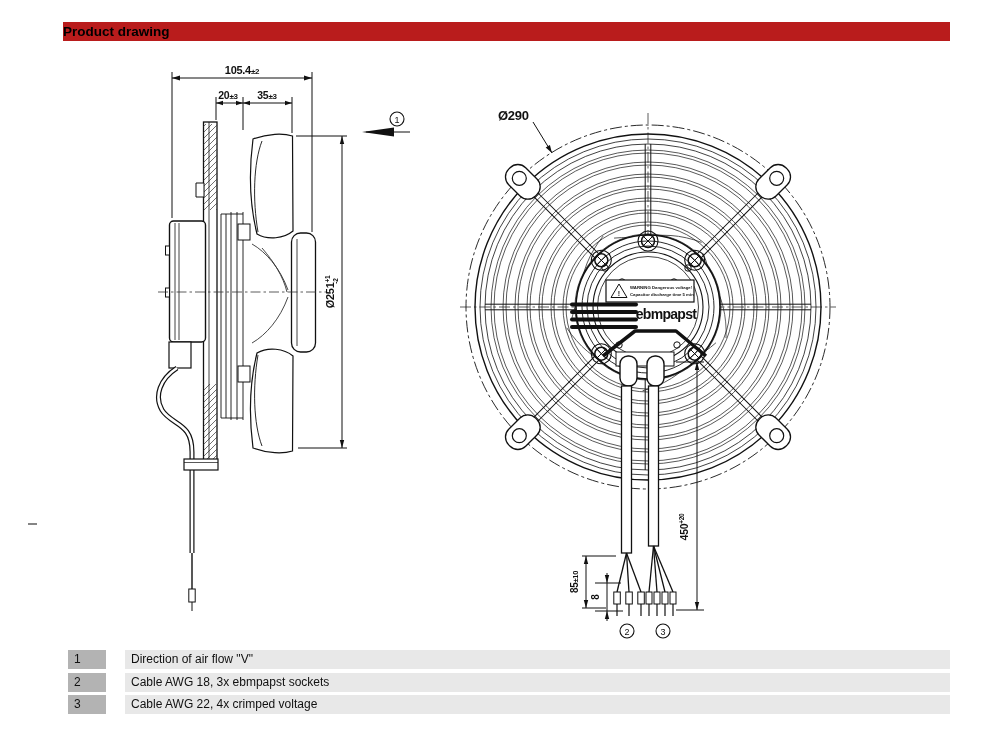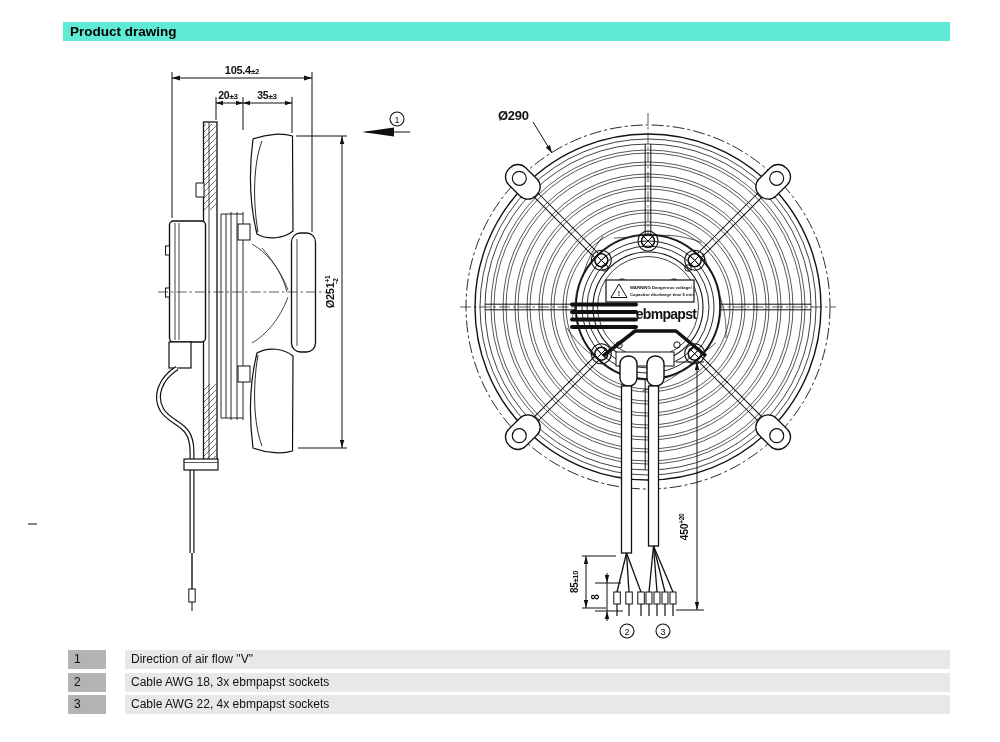--- a/index.html
+++ b/index.html
@@ -1,18 +1,18 @@
 <!DOCTYPE html>
 <html><head>
 <meta charset="utf-8">
 <style>
   html,body{margin:0;padding:0;background:#fff;}
   body{width:1000px;height:742px;position:relative;font-family:"Liberation Sans",sans-serif;color:#111;}
-  .header-bar{position:absolute;left:63px;top:22px;width:887px;height:19px;background:#5eead4;
-    font-weight:bold;font-size:13.5px;line-height:19px;padding-left:7px;box-sizing:border-box;color:#000;}
+  .header-bar{position:absolute;left:63px;top:22px;width:887px;height:19px;background:#b91c1c;
+    font-weight:bold;font-size:13.5px;line-height:19px;box-sizing:border-box;color:#000;}
   svg{position:absolute;left:0;top:0;}
   svg text{font-family:"Liberation Sans",sans-serif;fill:#111;}
   .dim{font-weight:bold;letter-spacing:-0.3px;}
   .legend{position:absolute;left:68px;top:650px;width:882px;}
   .legend-row{display:flex;height:19px;margin-bottom:3.5px;font-size:12px;line-height:19px;}
   .legend-num{width:38px;background:#b3b3b3;padding-left:6px;box-sizing:border-box;}
   .legend-gap{width:19px;background:#fff;}
   .legend-desc{flex:1;background:#e8e8e8;padding-left:6px;box-sizing:border-box;}
 </style>
 </head>
@@ -381,15 +381,15 @@
     <div class="legend-desc">Direction of air flow "V"</div>
   </div>
   <div class="legend-row">
     <div class="legend-num">2</div>
     <div class="legend-gap"></div>
     <div class="legend-desc">Cable AWG 18, 3x ebmpapst sockets</div>
   </div>
   <div class="legend-row">
     <div class="legend-num">3</div>
     <div class="legend-gap"></div>
-    <div class="legend-desc">Cable AWG 22, 4x ebmpapst sockets</div>
+    <div class="legend-desc">Cable AWG 22, 4x crimped voltage</div>
   </div>
 </div>
 
 </body></html>

